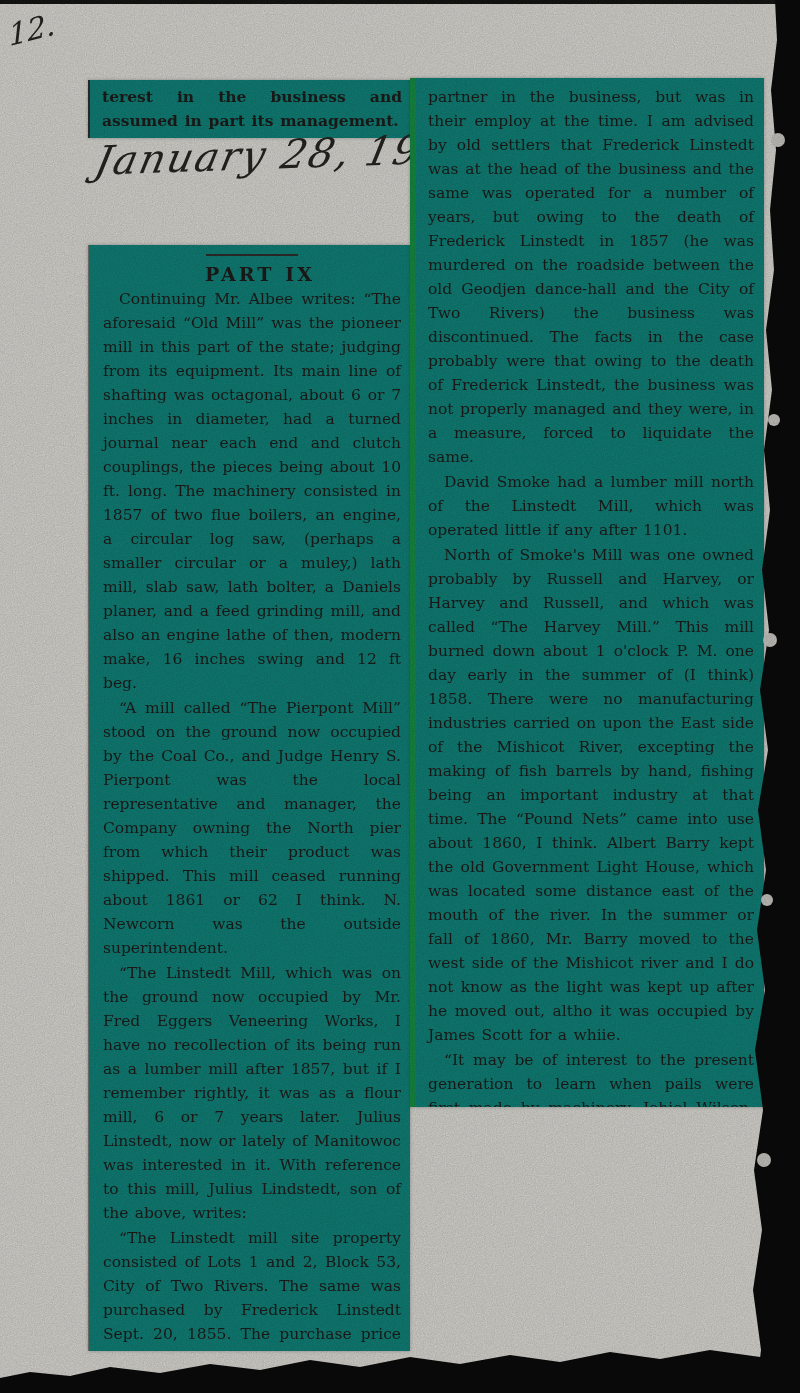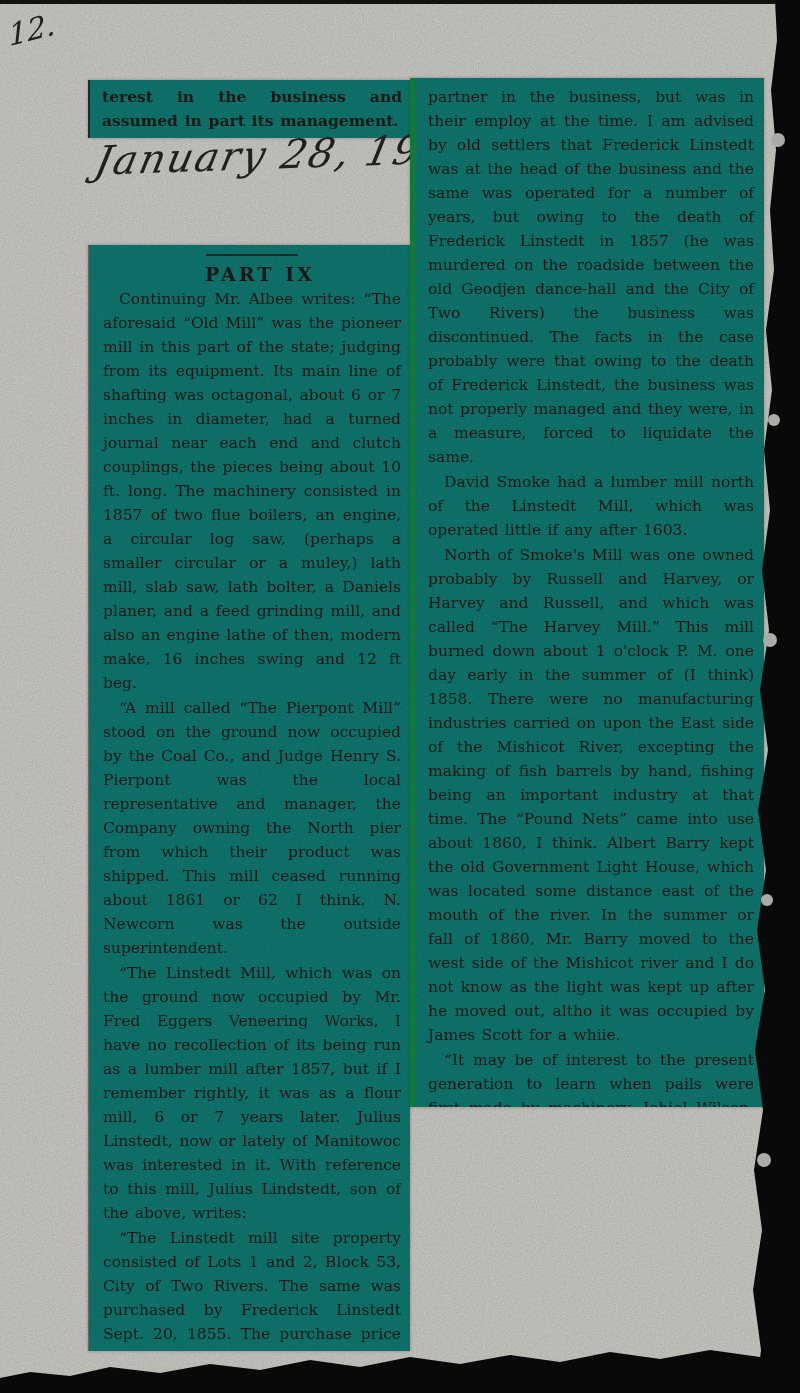--- a/index.html
+++ b/index.html
@@ -78,21 +78,21 @@
     <div class="heading-rule"></div>
     <p class="part-heading">PART IX</p>
     <p>Continuing Mr. Albee writes: “The aforesaid “Old Mill” was the pioneer mill in this part of the state; judging from its equipment. Its main line of shafting was octagonal, about 6 or 7 inches in diameter, had a turned journal near each end and clutch couplings, the pieces being about 10 ft. long. The machinery consisted in 1857 of two flue boilers, an engine, a circular log saw, (perhaps a smaller circular or a muley,) lath mill, slab saw, lath bolter, a Daniels planer, and a feed grinding mill, and also an engine lathe of then, modern make, 16 inches swing and 12 ft beg.</p>
     <p>“A mill called “The Pierpont Mill” stood on the ground now occupied by the Coal Co., and Judge Henry S. Pierpont was the local representative and manager, the Company owning the North pier from which their product was shipped. This mill ceased running about 1861 or 62 I think. N. Newcorn was the outside superintendent.</p>
     <p>“The Linstedt Mill, which was on the ground now occupied by Mr. Fred Eggers Veneering Works, I have no recollection of its being run as a lumber mill after 1857, but if I remember rightly, it was as a flour mill, 6 or 7 years later. Julius Linstedt, now or lately of Manitowoc was interested in it. With reference to this mill, Julius Lindstedt, son of the above, writes:</p>
     <p>“The Linstedt mill site property consisted of Lots 1 and 2, Block 53, City of Two Rivers. The same was purchased by Frederick Linstedt Sept. 20, 1855. The purchase price for the property at that time was $2000. The name of the firm was Frederick Lindstedt &amp; Co., the other partner being Daniel Linstedt. My father, Julius Linstedt, was not a</p>
   </div>
 
   <div class="clip" id="right-clip">
     <p class="no-indent">partner in the business, but was in their employ at the time. I am advised by old settlers that Frederick Linstedt was at the head of the business and the same was operated for a number of years, but owing to the death of Frederick Linstedt in 1857 (he was murdered on the roadside between the old Geodjen dance-hall and the City of Two Rivers) the business was discontinued. The facts in the case probably were that owing to the death of Frederick Linstedt, the business was not properly managed and they were, in a measure, forced to liquidate the same.</p>
-    <p>David Smoke had a lumber mill north of the Linstedt Mill, which was operated little if any after 1603.</p>
+    <p>David Smoke had a lumber mill north of the Linstedt Mill, which was operated little if any after 1101.</p>
     <p>North of Smoke's Mill was one owned probably by Russell and Harvey, or Harvey and Russell, and which was called “The Harvey Mill.” This mill burned down about 1 o'clock P. M. one day early in the summer of (I think) 1858. There were no manufacturing industries carried on upon the East side of the Mishicot River, excepting the making of fish barrels by hand, fishing being an important industry at that time. The “Pound Nets” came into use about 1860, I think. Albert Barry kept the old Government Light House, which was located some distance east of the mouth of the river. In the summer or fall of 1860, Mr. Barry moved to the west side of the Mishicot river and I do not know as the light was kept up after he moved out, altho it was occupied by James Scott for a whiie.</p>
     <p>“It may be of interest to the present generation to learn when pails were first made by machinery. Jehiel Wilson, of South Keene, N. H. was the first maker of the then called “patent pails,” which was probably about 1825 or 26. Soon after, Benjamin Page of Swanzy, N. H., a town adjoining Keene, took out machinery for cloth dressing and put in pail making machinery. This was in 1828. The making of pails, tubs, kanakins, and other kinds of woodware has since that date been carried on in Swanzey and Keene, the writer having been an employee in three shops in Swanzey during his early life. It is now carried on in four places in Swanzey</p>
   </div>
 
   <svg class="edge-svg" style="left:740px;top:0;" width="60" height="1393">
     <polygon fill="#0a0a0a" points="
       35,0 37,40 31,90 36,150 30,210 34,270 26,330 32,390 24,450 30,510
       22,570 29,630 20,690 28,750 18,810 26,870 17,930 25,990 15,1050
       23,1110 14,1170 22,1230 13,1290 21,1350 16,1393 60,1393 60,0"></polygon>
     <circle cx="38" cy="140" r="7" fill="#b9b7b2"></circle>

